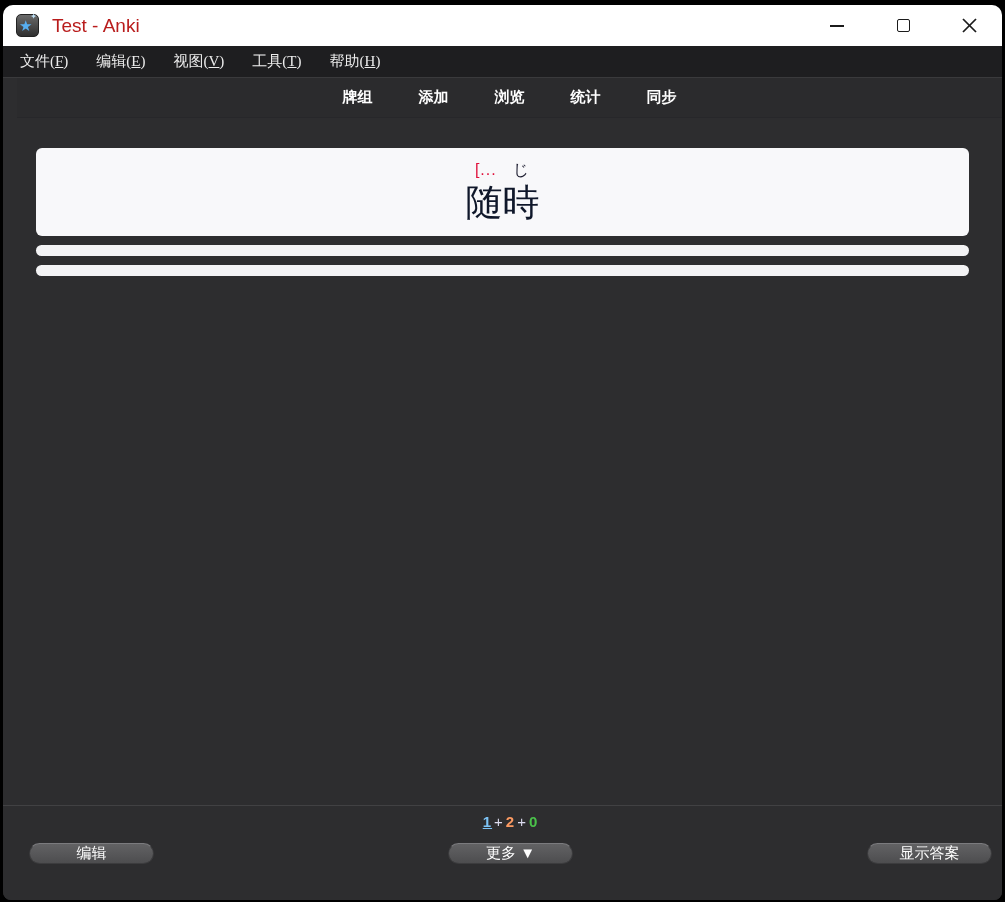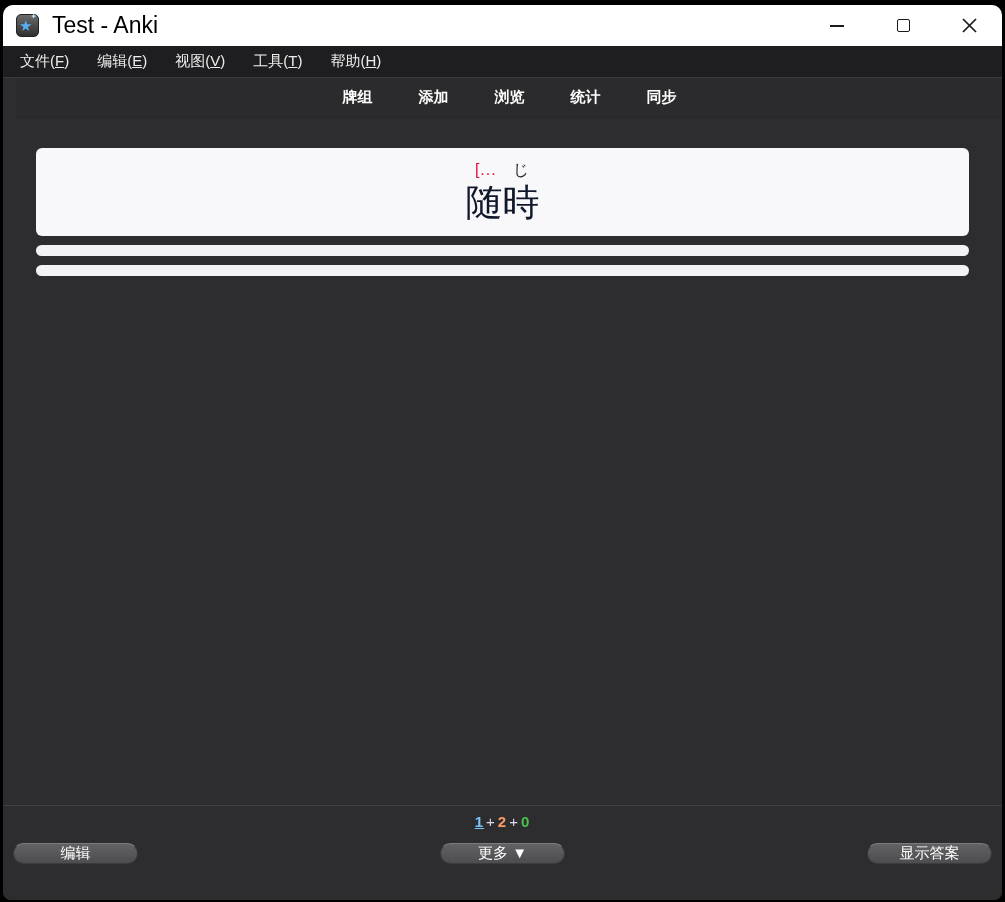--- a/index.html
+++ b/index.html
@@ -12,32 +12,32 @@
   
   .titlebar { height:41px; background:#ffffff; display:flex; align-items:center;
               padding-left:13px; flex:0 0 auto; }
   .app-icon { width:23px; height:23px; border-radius:5px;
               background:linear-gradient(#6a6a6a,#2f2f2f);
               border:1px solid #222; position:relative; flex:0 0 auto; }
   .app-icon .star { position:absolute; left:2px; top:1px; font-size:15px;
                     color:#57aef0; line-height:20px; }
   .app-icon .sparkle { position:absolute; right:1px; top:-3px; font-size:8px;
                        color:#bfe2f8; }
-  .title-text { margin-left:13px; font-size:23px; color:#000000; }
+  .title-text { margin-left:13px; font-size:19px; color:#b91c1c; }
   .win-controls { margin-left:auto; display:flex; height:100%; }
   .win-btn { width:66px; height:100%; display:flex; align-items:center;
              justify-content:center; cursor:default; }
   .min-glyph { width:14px; height:2px; background:#1b1b1b; }
   .max-glyph { width:13px; height:13px; border:1.6px solid #1b1b1b; border-radius:2px; }
 
   
   .menubar { height:32px; background:#1e1e20; border-bottom:1px solid #3a3a3c;
              display:flex; align-items:center; padding-left:17px; gap:28px;
              flex:0 0 auto; }
-  .menu-item { color:#ececec; font-size:15px; white-space:nowrap; }
+  .menu-item { color:#ececec; font-size:15px; white-space:nowrap;font-family:Liberation Serif, serif; }
   .menu-item .accel { text-decoration:underline; }
 
   
   .toolbar { height:40px; background:#2b2b2d; border-bottom:1px solid #27272a;
              display:flex; align-items:center; justify-content:center; gap:46px;
              flex:0 0 auto;margin-left:14px; }
   .tool-link { color:#ffffff; font-size:15px; font-weight:bold; white-space:nowrap; }
 
   
   .main { flex:1 1 auto; background:#2d2d2f; padding:30px 33px 0 33px; }
@@ -46,21 +46,21 @@
              justify-content:center; }
   .reading { font-size:16px; letter-spacing:1px; }
   .reading-hint { color:#e0103a; }
   .reading-kana { color:#1d1d30; margin-left:16px; }
   .word { font-family:"DejaVu Serif","Liberation Serif",serif; font-size:37px;
           color:#0f172a; line-height:1.15; margin-top:1px; }
   .strip { height:11px; background:#f3f3f5; border-radius:6px; margin-top:9px; }
 
   
   .bottombar { flex:0 0 auto; height:95px; border-top:1px solid #414143;
-               background:#2d2d2f; }
+               background:#2d2d2f;padding-left:16px; }
   .counts { text-align:center; margin-top:7px; font-size:15px; font-weight:bold;
             letter-spacing:1px; }
   .count-new { color:#7cc3f5; text-decoration:underline; }
   .count-plus { color:#dcdcf0; font-weight:normal; padding:0 2px; }
   .count-learning { color:#fb9a62; }
   .count-review { color:#4ac14a; }
   .button-row { display:flex; justify-content:space-between; align-items:center;
                 padding:13px 10px 0 10px; }
   .btn { width:125px; height:21px; border-radius:15px;
          background:linear-gradient(#626264,#4d4d4f);

